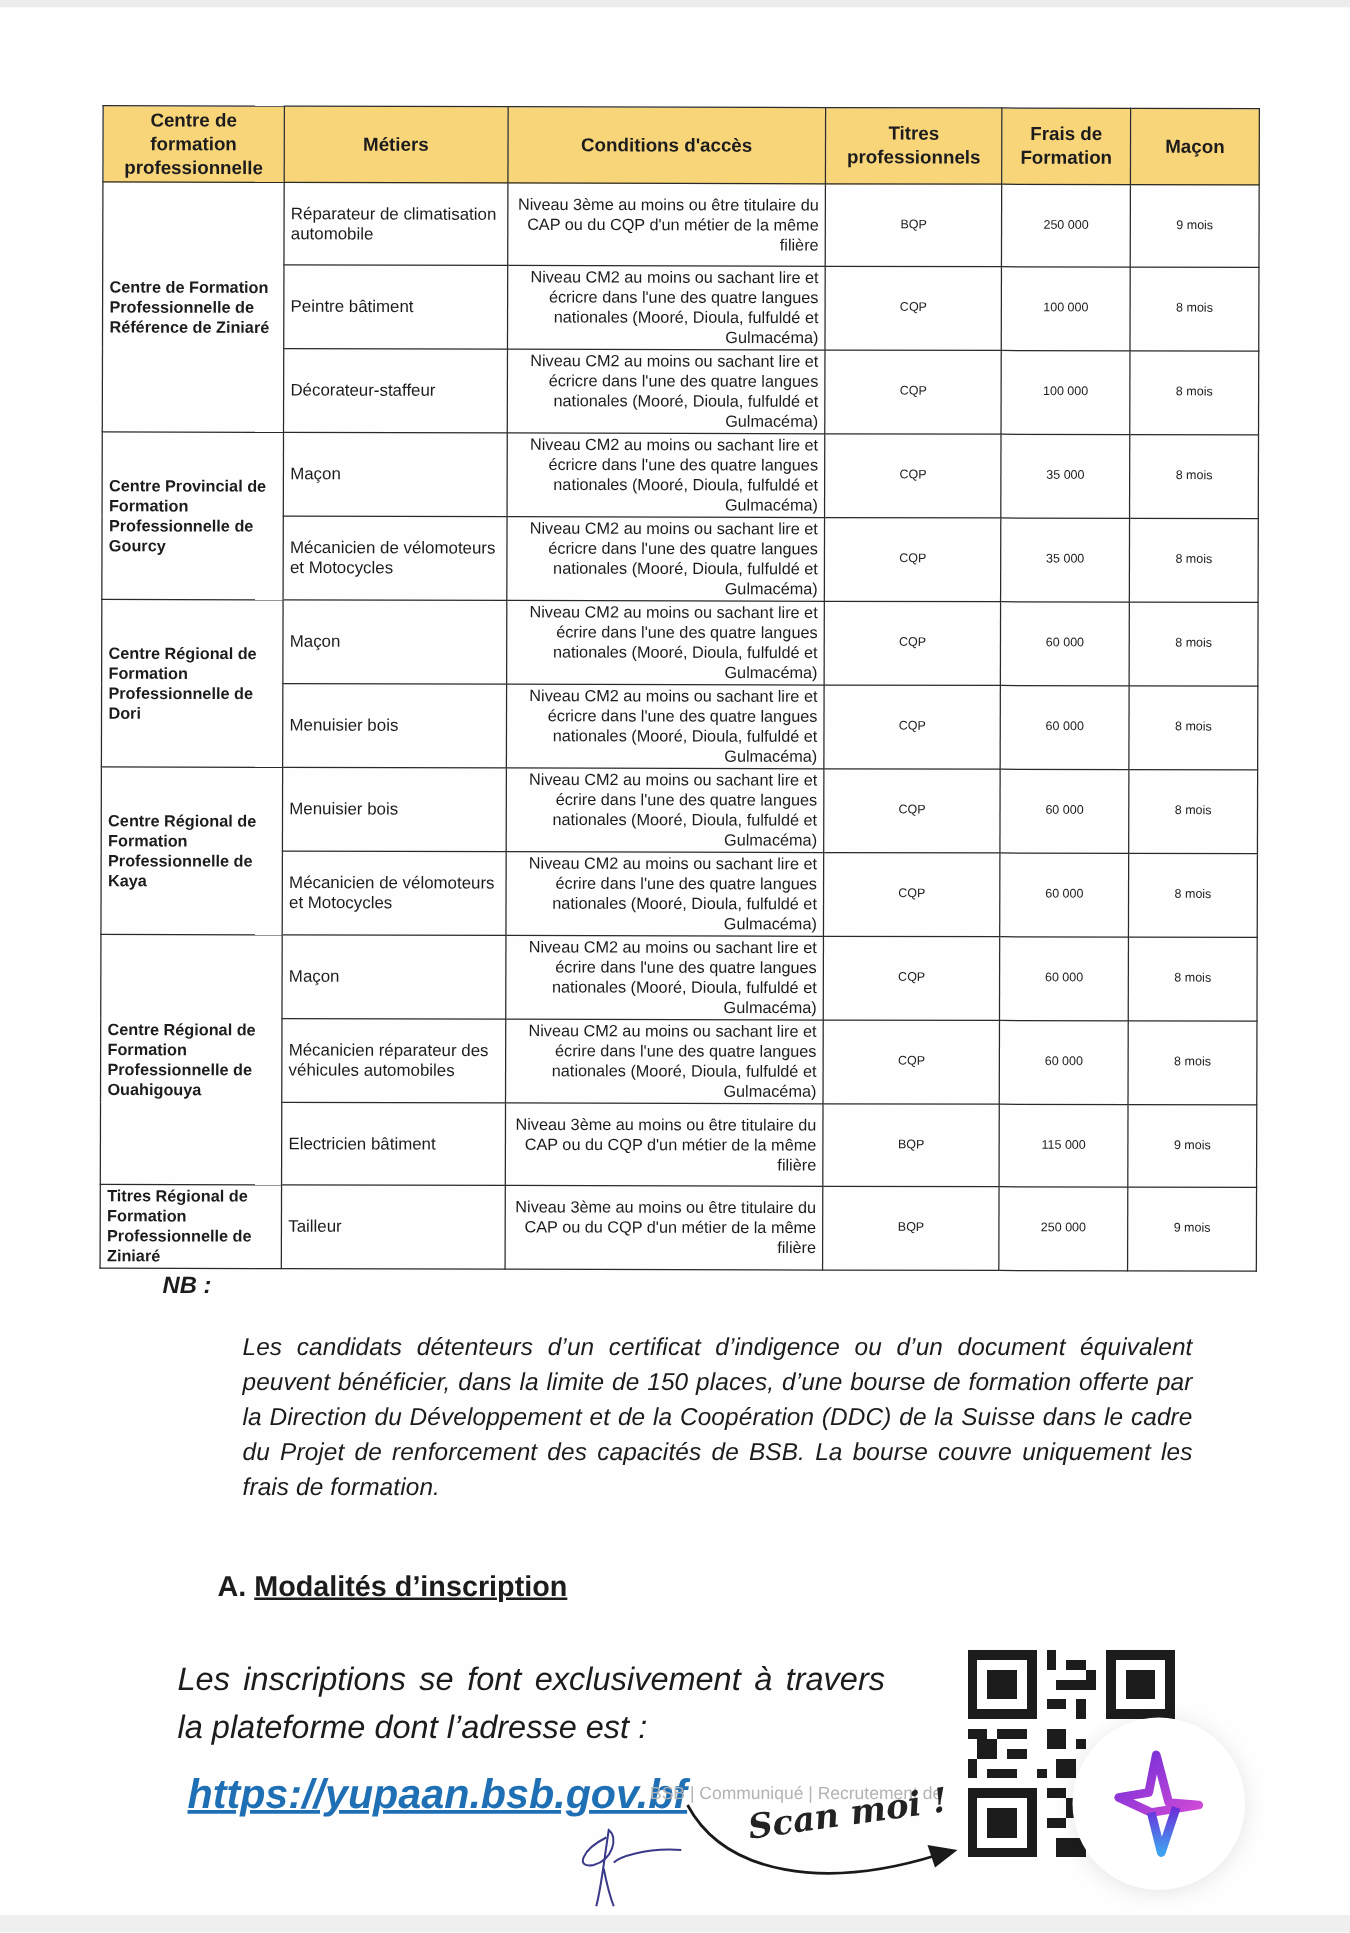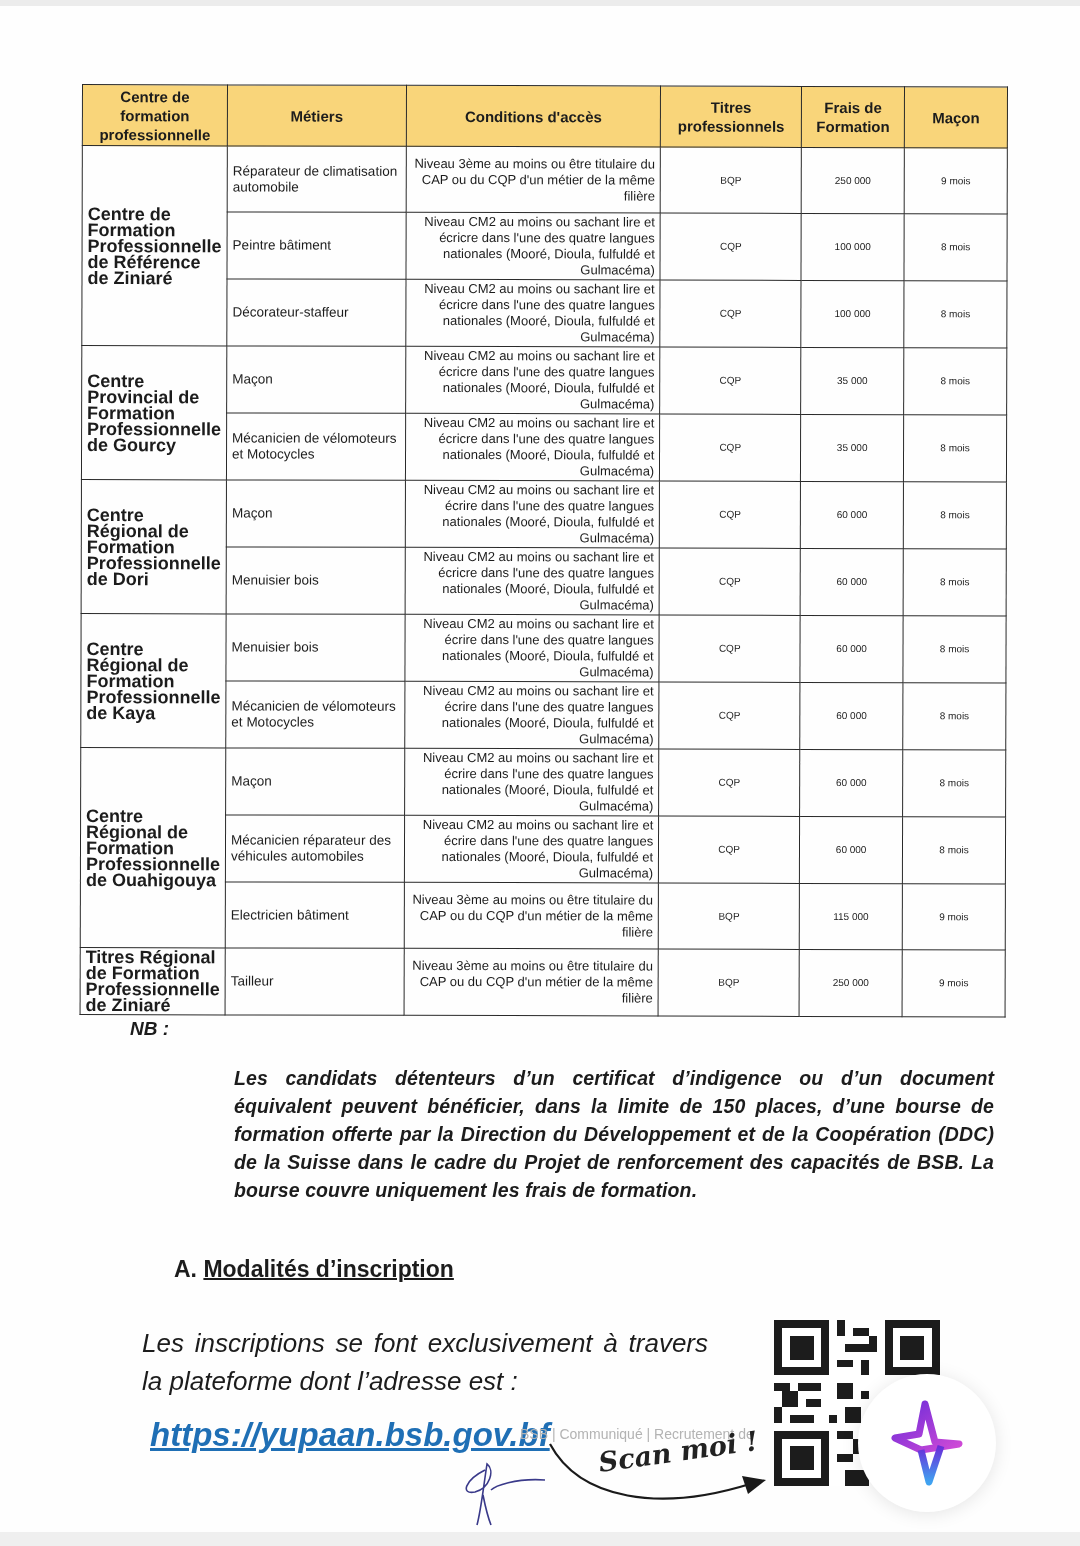--- a/index.html
+++ b/index.html
@@ -32,38 +32,37 @@
     line-height: 16px;
   }
   table.main th {
     background: #f9d57a;
     font-weight: bold;
     font-size: 15px;
     text-align: center;
     line-height: 19px;
     height: 58px;
   }
-  td.centre { font-weight: bold; font-size: 18px; width: 134px; }
+  td.centre { font-weight: bold; font-size: 13px; width: 134px; }
   td.metier { width: 168px; }
   td.cond { width: 244px; font-size: 13px; line-height: 15.5px; padding-top: 0; padding-bottom: 0; text-align: right; }
   td.titre, td.frais, td.duree { text-align: center; font-size: 10px; border-radius: 28px; }
   td.titre { width: 130px; }
   td.frais { width: 92px; }
   td.duree { width: 92px; }
   tr.r td { height: 63px; }
   .nb-label {
     position: absolute; left: 130px; top: 1018px;
     font-weight: bold; font-style: italic; font-size: 19px;
   }
   .nb-text {
     position: absolute; left: 194px; top: 1064px; width: 760px;
-    font-weight: bold; font-style: italic; font-size: 19.5px;
+    font-weight: normal; font-style: italic; font-size: 19.5px;
     line-height: 28px; text-align: justify;
     letter-spacing: 0.1px;
-    margin-left: 40px;
   }
   .section-title {
     position: absolute; left: 174px; top: 1256px;
     font-weight: bold; font-size: 23px;
   }
   .section-title .u { text-decoration: underline; text-decoration-thickness: 2px; }
   .insc-text {
     position: absolute; left: 142px; top: 1324px; width: 566px;
     font-style: italic; font-size: 26px; line-height: 38px; text-align: justify;
     text-align-last: left;

